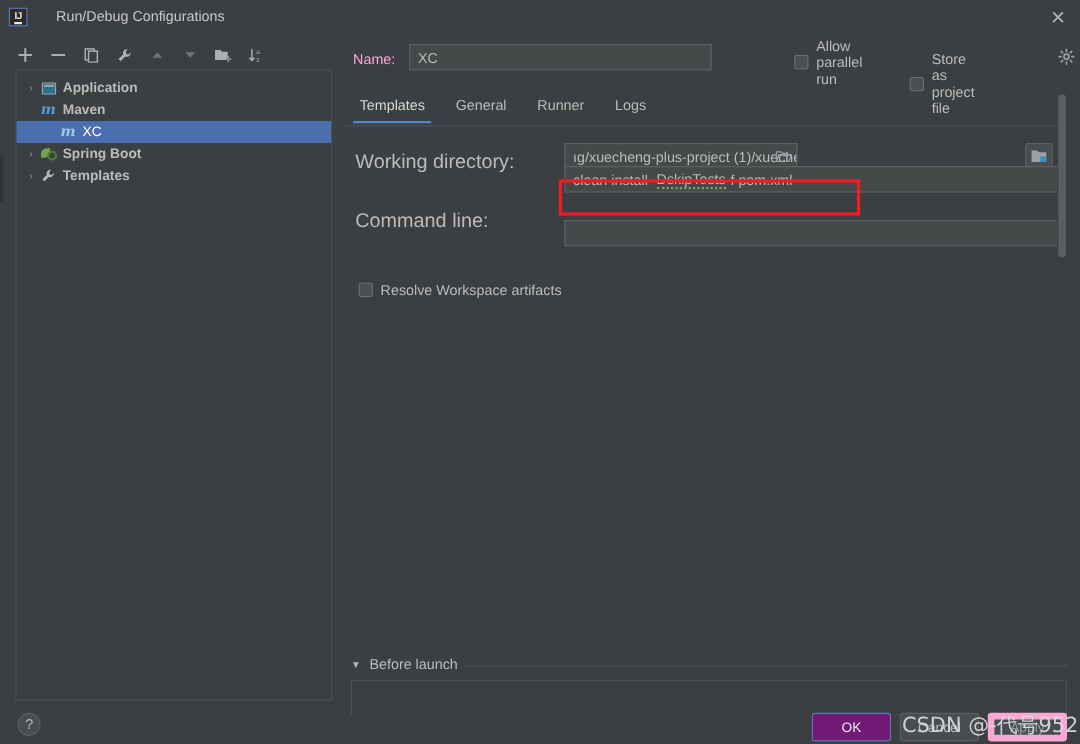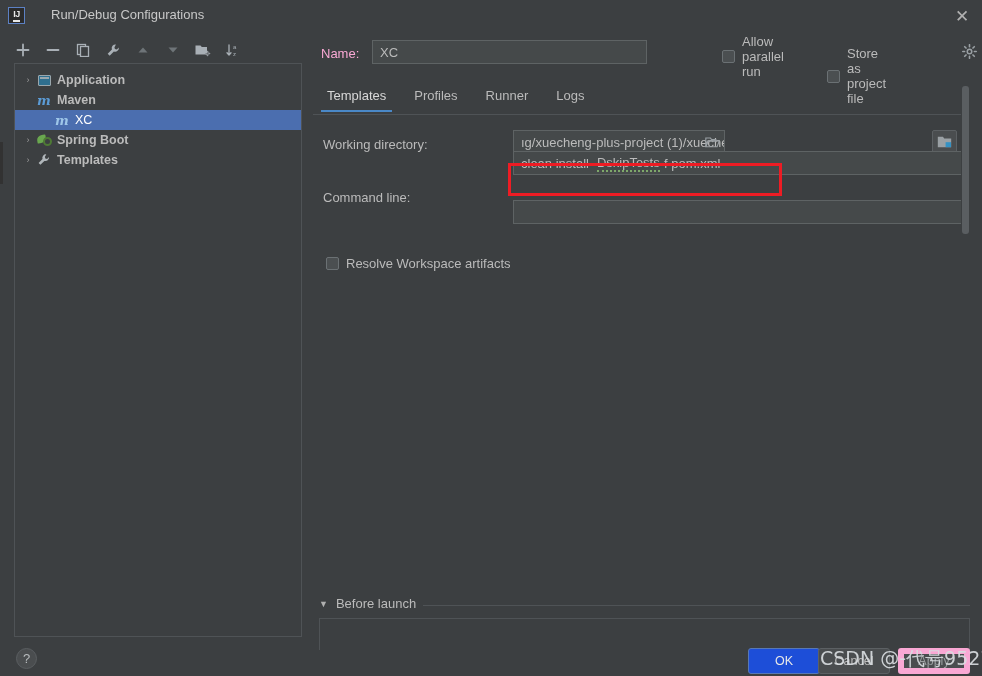--- a/index.html
+++ b/index.html
@@ -171,21 +171,21 @@
     padding: 4px 14px 8px 14px;
     font-size: 13px; color: #bbbbbb;
   }
   .tab.active { color: #d8d8d8; }
   .tab.active:after {
     content: ""; position: absolute; left: 8px; right: 8px; bottom: -1px;
     height: 2px; background: #4a88c7;
   }
 
   .field-label {
-    position: absolute; font-size: 13px; color: #bbbbbb; white-space: nowrap;
+    position: absolute; font-size: 18px; color: #bbbbbb; white-space: nowrap;
   }
   .text-field {
     position: absolute;
     background: #45494a; border: 1px solid #5e6364;
     display: flex; align-items: center;
     padding-left: 7px; font-size: 13px; color: #bbbbbb;
     white-space: nowrap; overflow: hidden;
   }
   .browse-ico {
     position: absolute; right: 4px; top: 50%; transform: translateY(-50%);
@@ -243,21 +243,21 @@
 
   
   .btn {
     position: absolute; height: 26px;
     border-radius: 3px;
     display: flex; align-items: center; justify-content: center;
     font-size: 12.5px;
   }
   .btn-ok {
     left: 738px; top: 648px; width: 72px;
-    background: #1d4ed8; border: 1px solid #5878b5; color: #e8e8e8; margin-left: 10px;
+    background: #701a75; border: 1px solid #5878b5; color: #e8e8e8;
   }
   .btn-cancel {
     left: 818px; top: 648px; width: 72px;
     background: #4a4d4f; border: 1px solid #5c6063; color: #bbbbbb;
   }
   .btn-apply {
     left: 898px; top: 648px; width: 72px;
     background: #4a4d4f; border: 6px solid #f9a8d4; color: #9a9ea0;
   }
 
@@ -405,21 +405,21 @@
     <svg width="15" height="15" viewBox="0 0 16 16">
       <circle cx="8" cy="8" r="2.4" fill="none" stroke="#9aa0a4" stroke-width="1.6"></circle>
       <path d="M8 0.8v2M8 13.2v2M0.8 8h2M13.2 8h2M2.9 2.9l1.4 1.4M11.7 11.7l1.4 1.4M13.1 2.9l-1.4 1.4M4.3 11.7L2.9 13.1" stroke="#9aa0a4" stroke-width="1.7" stroke-linecap="round"></path>
     </svg>
   </div>
 
   <div class="content-panel">
 
     <div class="tabs">
       <div class="tab active">Templates</div>
-      <div class="tab">Profiles</div>
+      <div class="tab">General</div>
       <div class="tab">Runner</div>
       <div class="tab">Logs</div>
     </div>
 
     <div class="field-label" style="left:10px; top:53px;">Working directory:</div>
     <div class="text-field" style="left:200px; top:46px; width:212px; height:24px;">
       <span>ıg/xuecheng-plus-project (1)/xuecheng-plus-project/xuecheng-pl</span>
       <span class="browse-ico">
         <svg width="15" height="13" viewBox="0 0 16 14">
           <path d="M0.8 2.2h5l1.2 1.6h4.6v1.4H3.3L0.8 11z" fill="none" stroke="#9aa0a4" stroke-width="1.2"></path>

